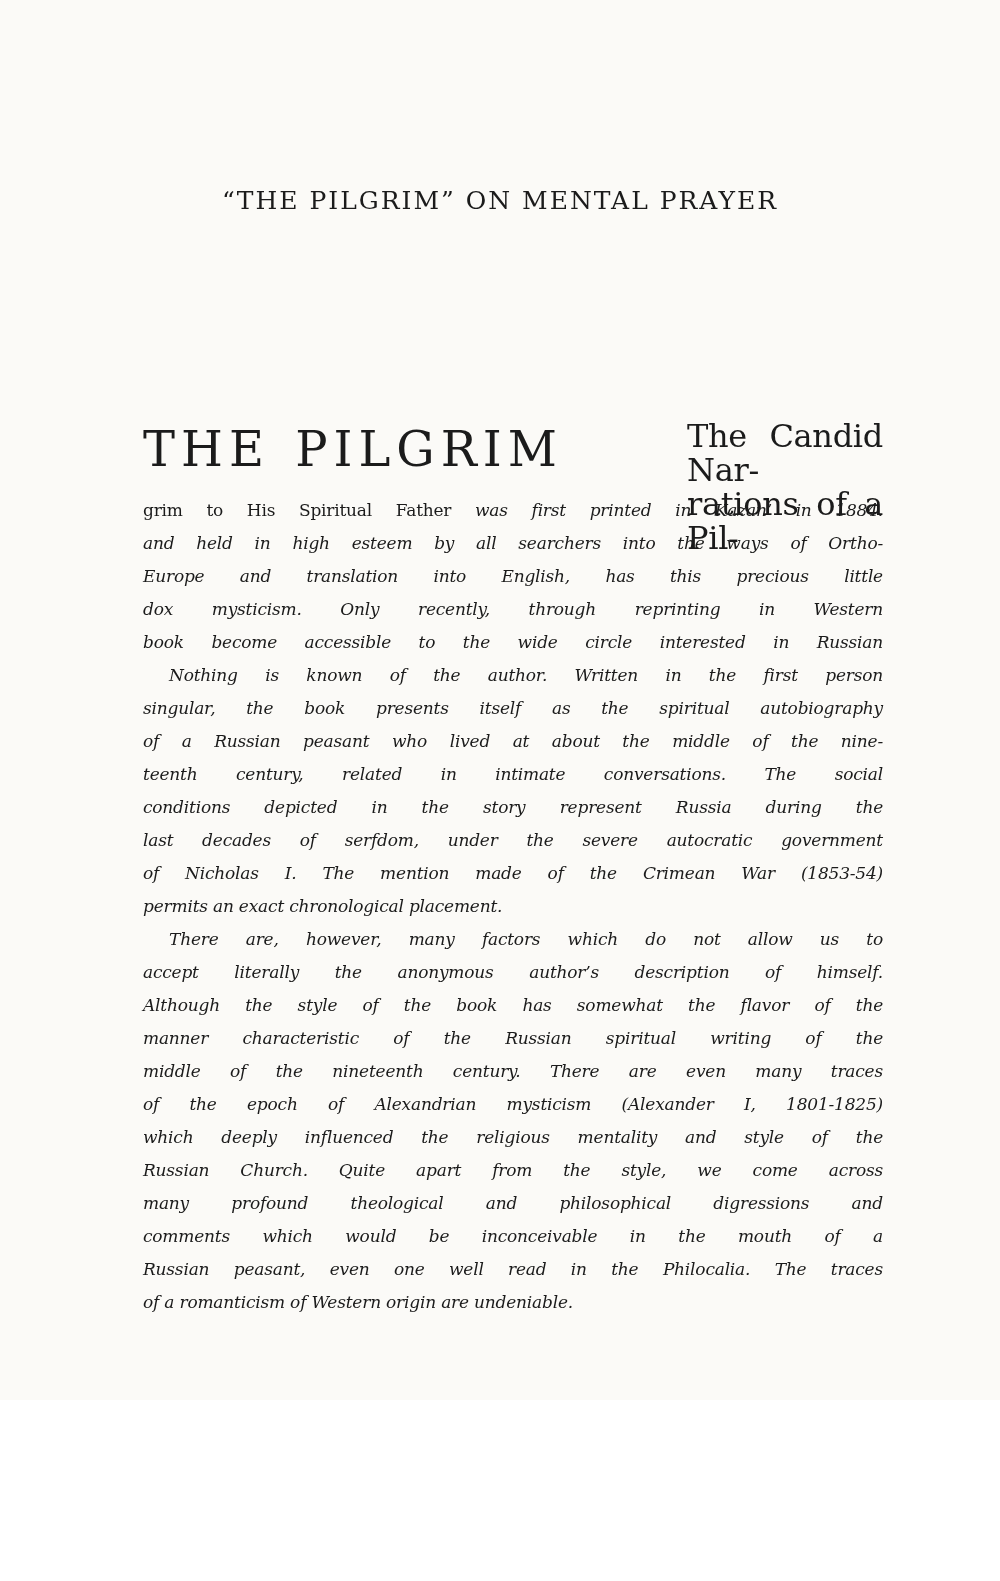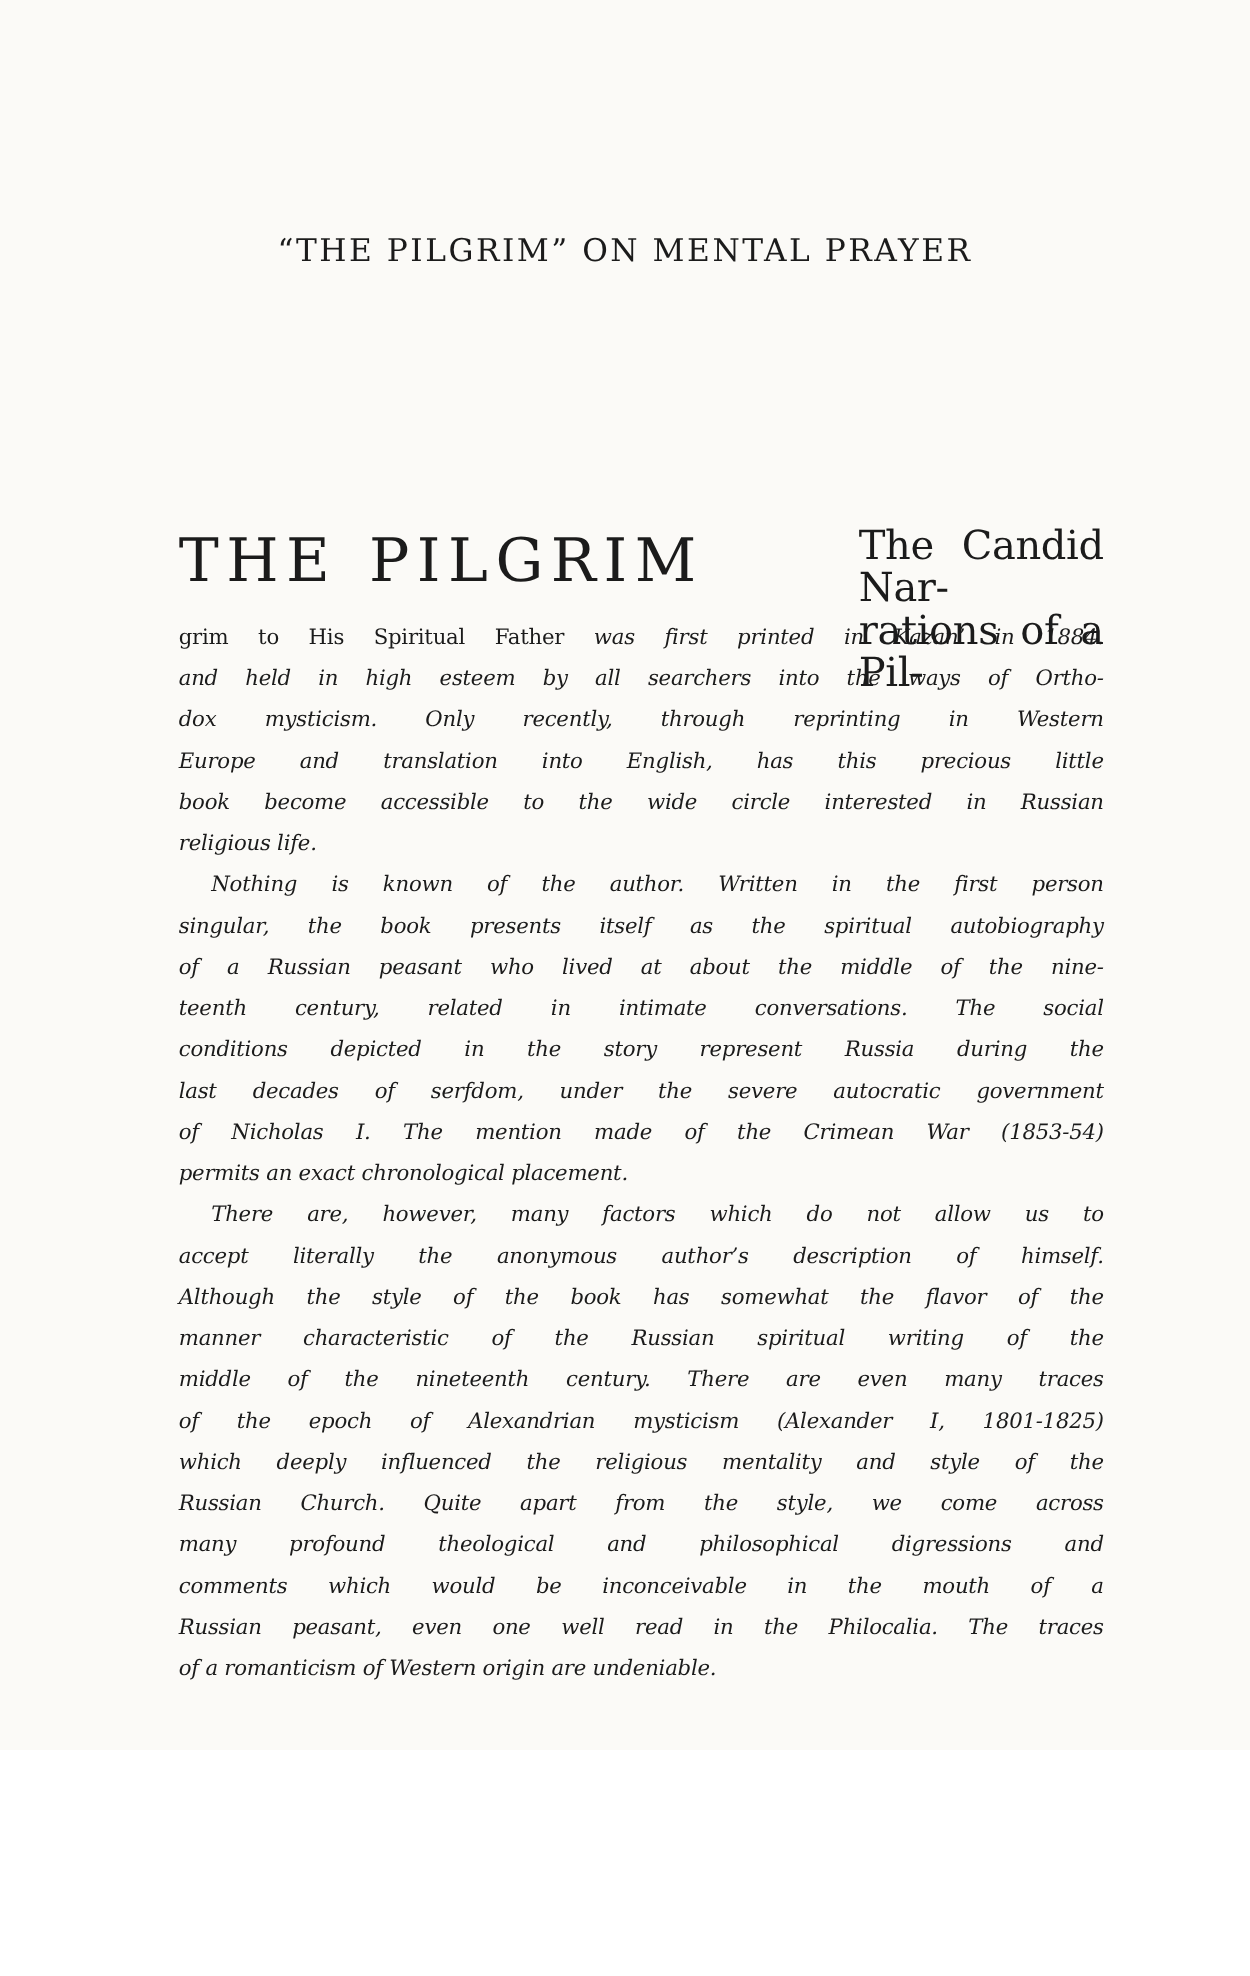--- a/index.html
+++ b/index.html
@@ -86,24 +86,23 @@
     <span class="side-title">
       <span class="side-line">The Candid Nar-</span>
       <span class="side-line">rations of a Pil-</span>
     </span>
   </div>
 
   <div class="body-text" id="paragraphs">
       <div class="para">
         <div class="line"><span class="seg roman">grim to His Spiritual Father </span><span class="seg italic">was first printed in Kazan’ in 1884.</span></div>
         <div class="line">and held in high esteem by all searchers into the ways of Ortho-</div>
+        <div class="line">Europe and translation into English, has this precious little</div>
         <div class="line">dox mysticism. Only recently, through reprinting in Western</div>
-        <div class="line">Europe and translation into English, has this precious little</div>
         <div class="line">book become accessible to the wide circle interested in Russian</div>
-        <div class="line last">religious life.</div>
       </div>
       <div class="para indent">
         <div class="line">Nothing is known of the author. Written in the first person</div>
         <div class="line">singular, the book presents itself as the spiritual autobiography</div>
         <div class="line">of a Russian peasant who lived at about the middle of the nine-</div>
         <div class="line">teenth century, related in intimate conversations. The social</div>
         <div class="line">conditions depicted in the story represent Russia during the</div>
         <div class="line">last decades of serfdom, under the severe autocratic government</div>
         <div class="line">of Nicholas I. The mention made of the Crimean War (1853-54)</div>
         <div class="line last">permits an exact chronological placement.</div>

